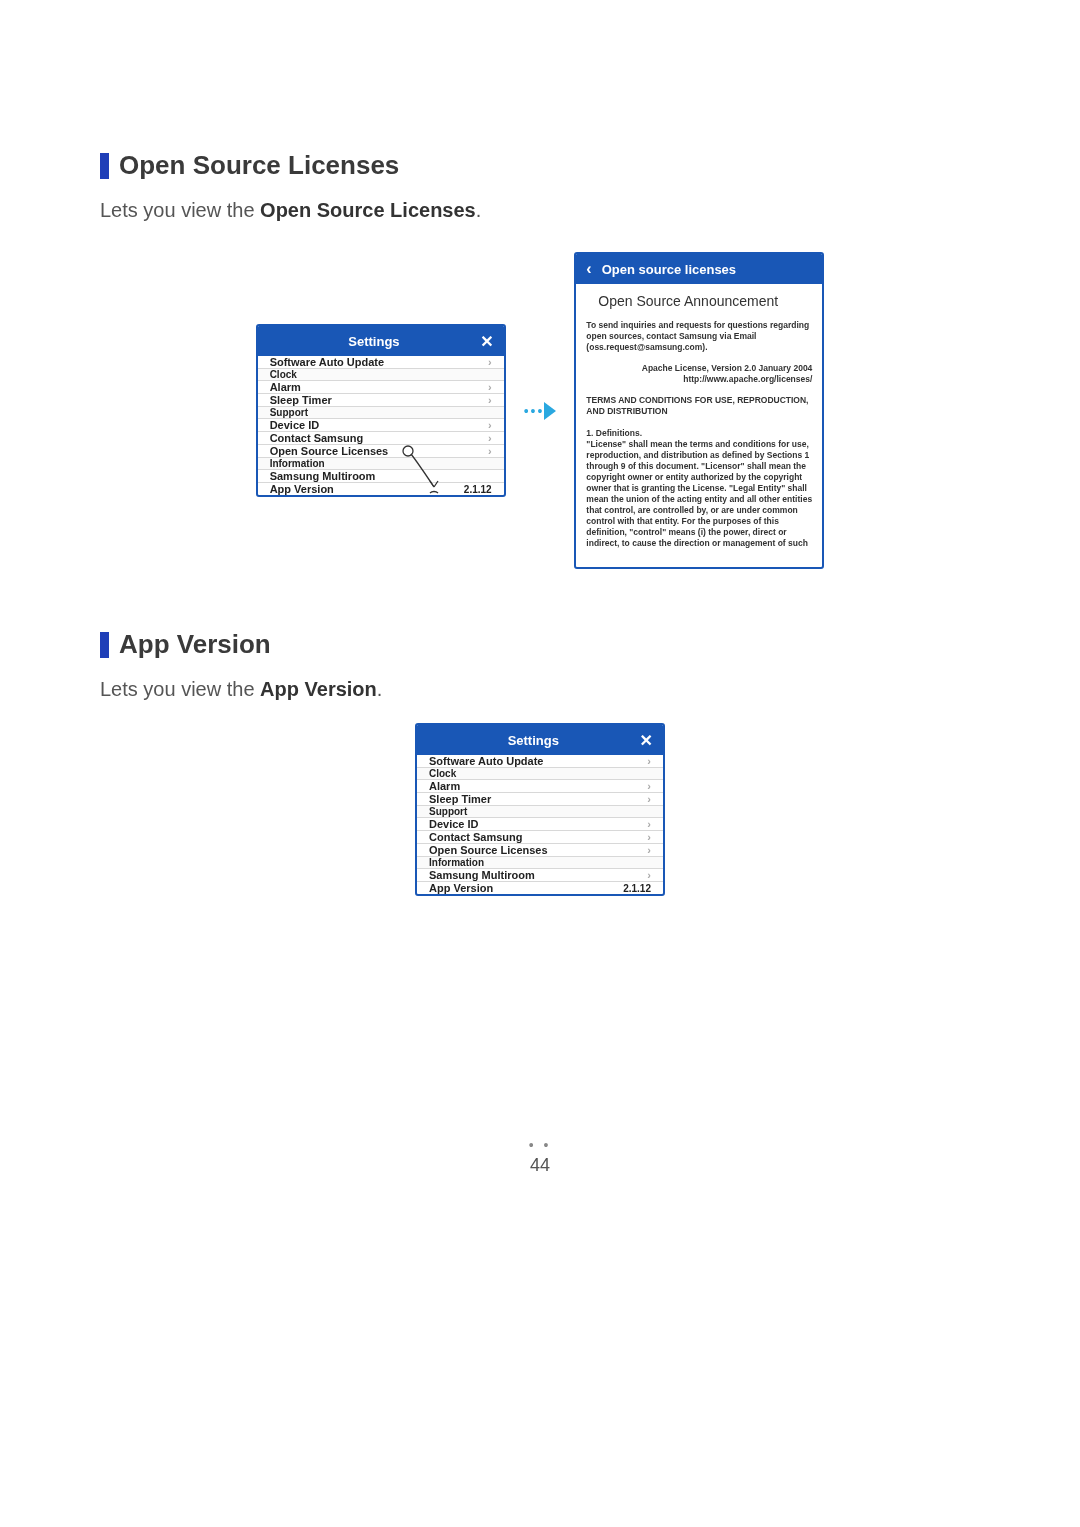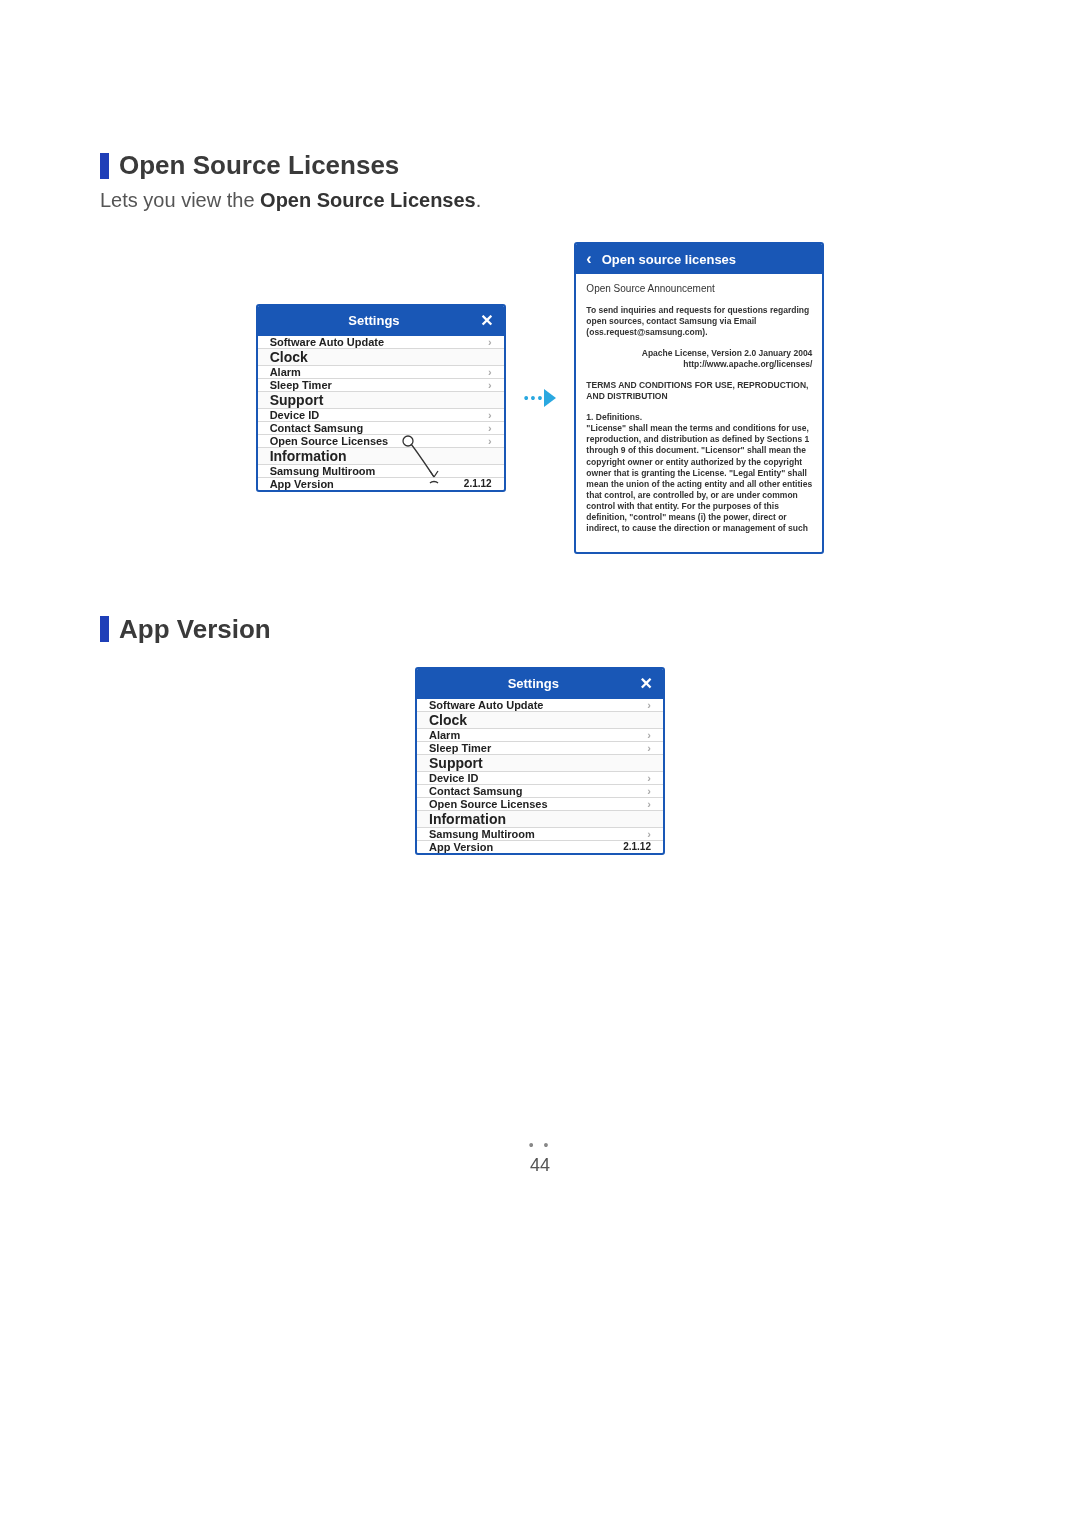--- a/index.html
+++ b/index.html
@@ -1,39 +1,39 @@
 <!DOCTYPE html>
 <html><head>
 <meta charset="utf-8">
 <style>
   * { box-sizing: border-box; margin: 0; padding: 0; }
   html, body { width: 1080px; height: 1527px; background: #fff; font-family: Arial, Helvetica, sans-serif; color: #222; }
   .page { position: relative; width: 1080px; height: 1236px; padding: 150px 100px 0 100px; }
   .section-heading { display: flex; align-items: center; gap: 10px; }
   .blue-bar { width: 9px; height: 26px; background: #1f3fb8; }
   .section-title { font-size: 26px; font-weight: 600; color: #3a3a3a; }
-  .section-desc { font-size: 20px; color: #555; margin-top: 8px; }
+  .section-desc { font-size: 20px; color: #555; margin-top: 18px; }
   .section-desc b { font-weight: 700; color: #333; }
 
   .figure-row { display: flex; align-items: center; justify-content: center; margin-top: 30px; gap: 18px; }
 
   .phone { width: 250px; border: 2px solid #1957b6; border-radius: 3px; background:#fff; overflow:hidden; }
   .phone-header { background: #1957b6; color: #fff; display: flex; align-items: center; height: 30px; padding: 0 10px; font-size: 13px; }
   .phone-header .title { flex: 1; text-align: center; font-weight: 600; }
   .phone-header .close { font-size: 16px; font-weight: 700; }
   .phone-header .back { font-size: 16px; font-weight: 700; }
   .list-item { display:flex; align-items:center; justify-content:space-between; padding: 0 12px; font-size: 11px; border-bottom: 1px solid #d8d8d8; }
   .list-item.bold { font-weight: 700; }
-  .list-item.cat { font-weight: 700; font-size: 14px; color:#222; background:#fafafa; }
+  .list-item.cat { font-weight: 700; font-size: 10px; color:#222; background:#fafafa; }
   .chev { color: #aaa; font-size: 11px; }
   .version { font-size: 10px; font-weight: 700; }
   .list-item:last-child { border-bottom: none; }
 
   .osl-body { padding: 8px 10px; font-size: 8.5px; line-height: 1.3; color:#333; }
-  .osl-body .ann { font-weight: 400; margin-bottom: 10px; font-size: 10px; }
+  .osl-body .ann { font-weight: 400; margin-bottom: 10px; font-size: 14px; margin-left: 12px; }
   .osl-body p { margin-bottom: 10px; font-weight: bold; }
 
   .transition-arrow { display:flex; align-items:center; }
   .dots { color:#2aa8e0; font-size:14px; letter-spacing:2px; }
   .tri { width:0; height:0; border-top:9px solid transparent; border-bottom:9px solid transparent; border-left:12px solid #2aa8e0; }
 
   .pointer-svg { position: absolute; pointer-events:none; }
 
   .sec2 { margin-top: 60px; }
   .fig2 { margin-top: 22px; display:flex; justify-content:center; }
@@ -131,20 +131,23 @@
       </div>
 
     </div>
   </div>
 
   <div class="sec2">
     <div class="section-heading">
       <div class="blue-bar"></div>
       <div class="section-title">App Version</div>
     </div>
+    <div class="section-desc">
+      <span>Lets you view the </span><b>App Version</b><span>.</span>
+    </div>
 
     <div class="fig2">
       <div class="phone">
         <div class="phone-header">
           <span class="title">Settings</span>
           <span class="close">✕</span>
         </div>
         <div class="list-item bold">
           <span>Software Auto Update</span>
           <span class="chev">›</span>

